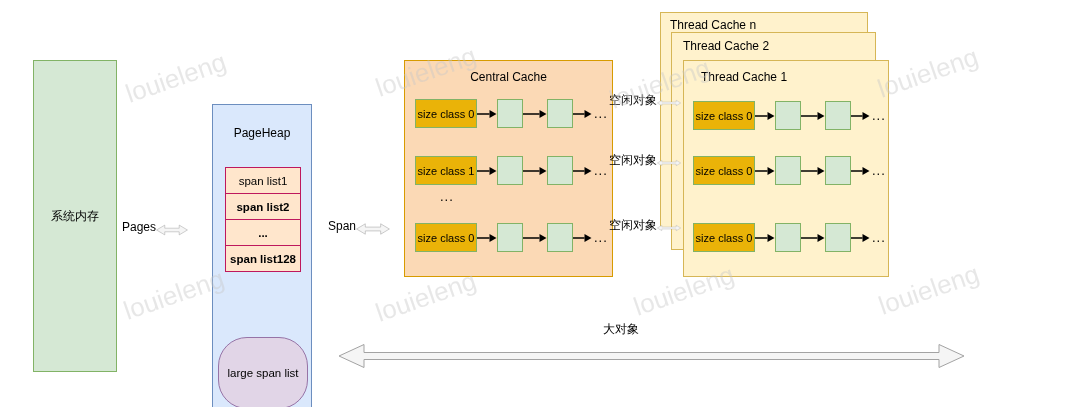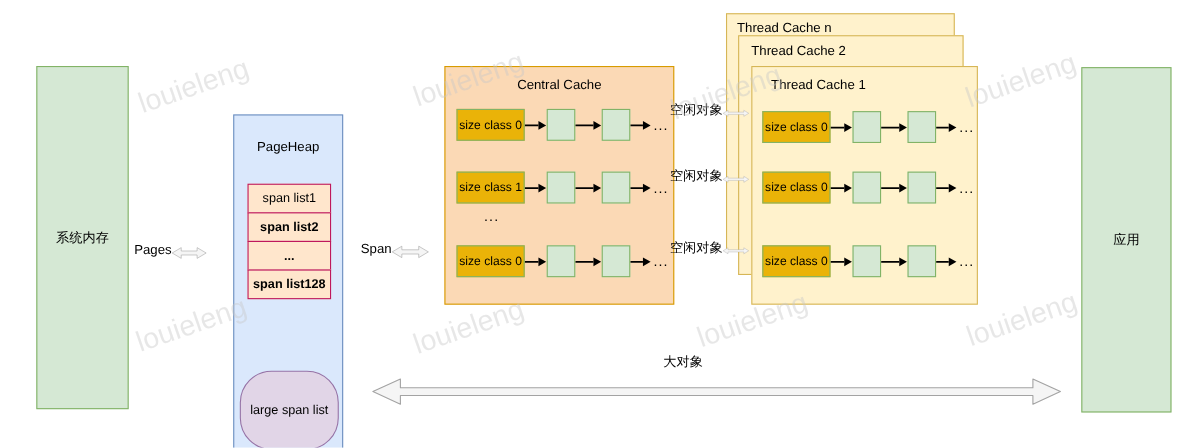--- a/index.html
+++ b/index.html
@@ -220,23 +220,20 @@
     </svg>
   </div>
   <div class="link-group" style="left:609px;top:213px;width:72px;">
     <span class="lg-label">空闲对象</span>
     <svg width="70" height="18" viewBox="0 0 70 18">
       <polygon class="garrow" points="1,9 14,1 14,6 56,6 56,1 69,9 56,17 56,12 14,12 14,17"></polygon>
     </svg>
   </div>
 
 
-  <div class="box green vcenter" style="left:983px;top:61px;width:82px;height:314px;">
-    <span>应用</span>
-  </div>
 
   <span class="abs" style="left:571px;top:321px;width:100px;text-align:center;">大对象</span>
   <svg class="abs" style="left:338px;top:343px;" width="627" height="26" viewBox="0 0 627 26">
     <polygon class="garrow" points="1,13 26,1.5 26,9.5 601,9.5 601,1.5 626,13 601,24.5 601,16.5 26,16.5 26,24.5"></polygon>
   </svg>
 
   <span class="wm" style="left:176px;top:78px;">louieleng</span>
   <span class="wm" style="left:426px;top:72px;">louieleng</span>
   <span class="wm" style="left:660px;top:84px;">louieleng</span>
   <span class="wm" style="left:928px;top:73px;">louieleng</span>

